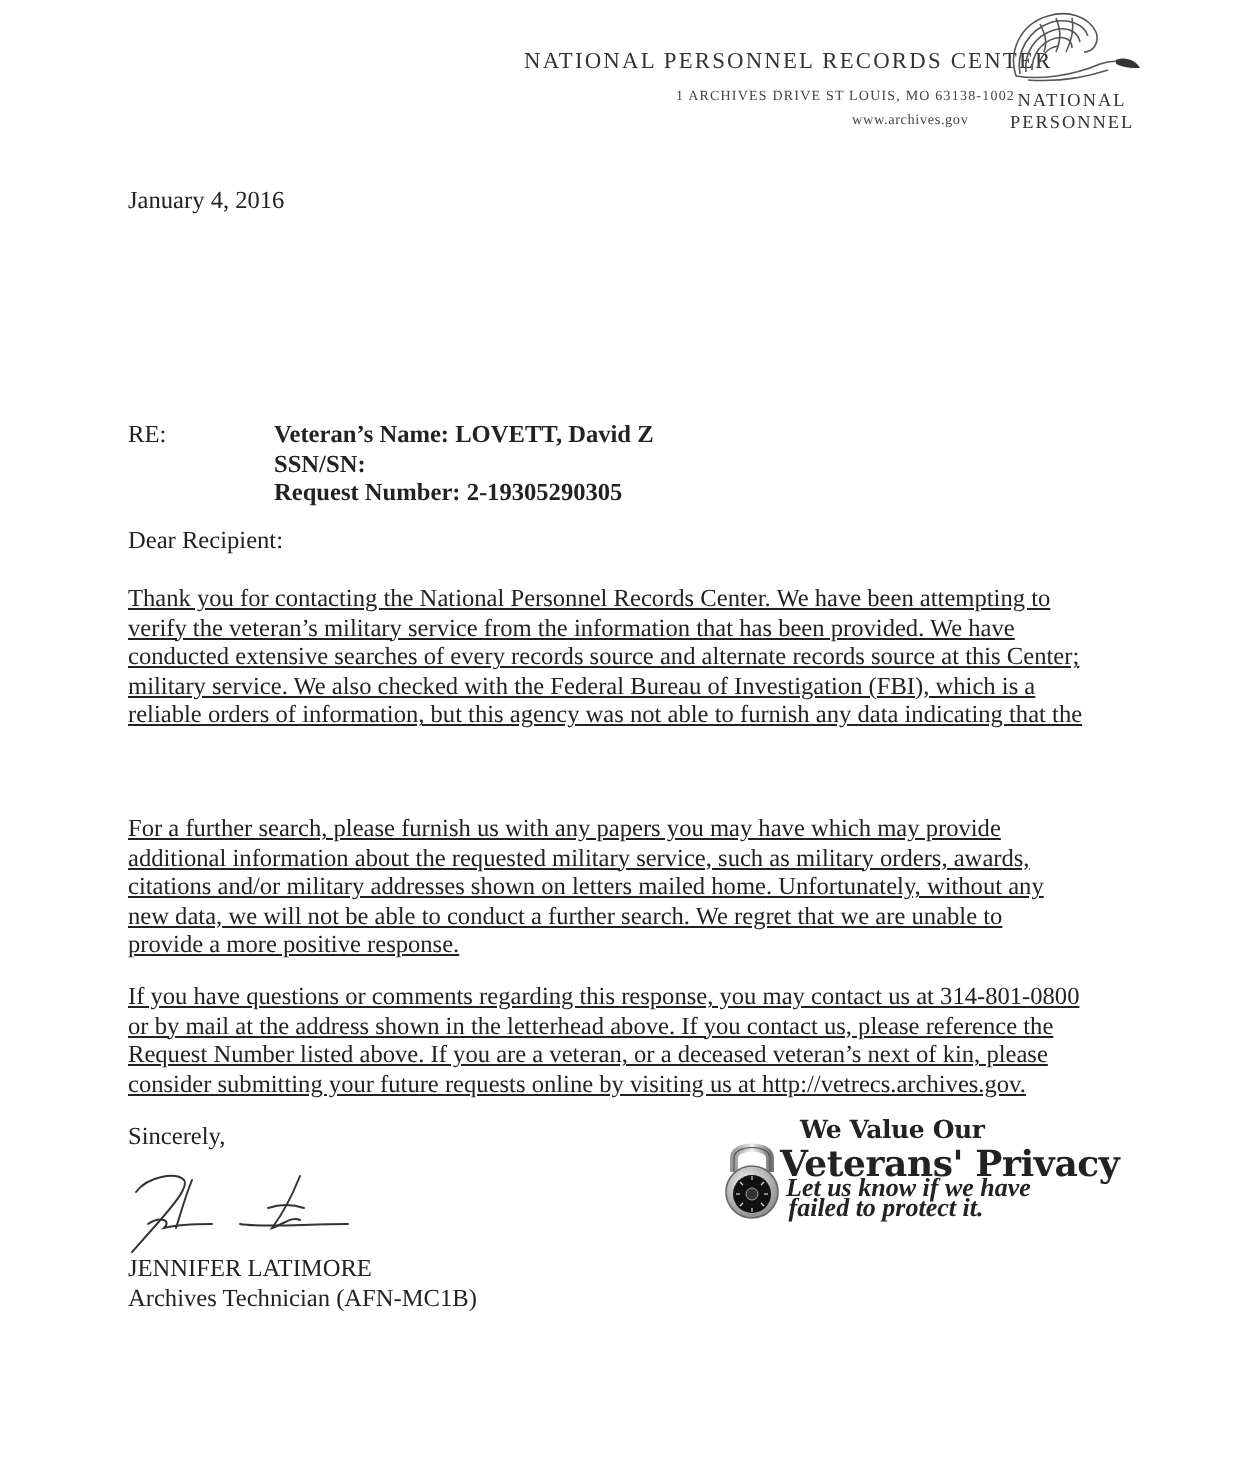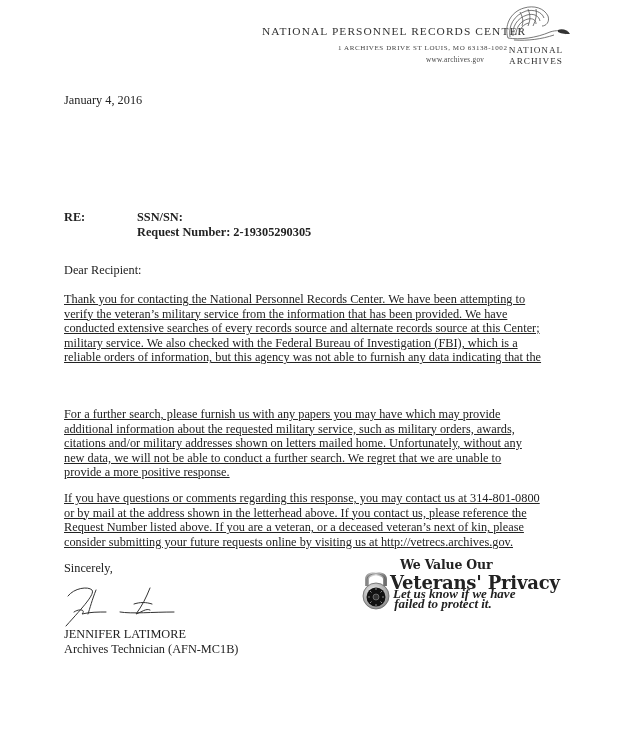--- a/index.html
+++ b/index.html
@@ -10,21 +10,21 @@
     
     .lh-title { left: 262px; top: 25px; font-size: 11.4px; letter-spacing: 1.1px; color: #333; white-space: nowrap; }
     .lh-addr { left: 338px; top: 44px; font-size: 7px; letter-spacing: 0.6px; color: #444; white-space: nowrap; }
     .lh-web { left: 426px; top: 56px; font-size: 7.2px; color: #444; white-space: nowrap; letter-spacing: 0.3px; }
     .logo { left: 500px; top: 4px; width: 72px; height: 40px; }
     .logo-text { left: 505px; top: 45px; width: 62px; text-align: center; font-size: 9.2px; letter-spacing: 1px; color: #333; line-height: 10.5px; }
 
     
     .text { font-size: 12.3px; line-height: 14.6px; color: #222; }
     .date { left: 64px; top: 93px; }
-    .re-label { left: 64px; top: 210px; font-weight: bold; }
+    .re-label { left: 64px; top: 210px; font-weight: normal; }
     .re-block { left: 137px; top: 210px; font-weight: bold; }
     .re-block div { white-space: nowrap; }
     .greeting { left: 64px; top: 263px; }
     .para { left: 64px; width: 500px; }
     .para div { white-space: nowrap; text-decoration: underline; }
     .p1 { top: 292px; }
     .p2 { top: 407px; }
     .p3 { top: 491px; }
     .closing { left: 64px; top: 561px; }
     .sig { left: 62px; top: 582px; width: 130px; height: 50px; }
@@ -53,27 +53,28 @@
       <path d="M28 5 C30 10, 31 15, 28 22"></path>
       <path d="M36 5 C37 10, 36 16, 33 22"></path>
       <path d="M8 34 C20 36, 36 34, 50 28 C56 26, 62 26, 66 30"></path>
       <path d="M14 36 C28 37, 42 35, 54 31"></path>
     </g>
     <path d="M58 26 C62 24, 68 26, 70 30 C66 30, 62 30, 58 28 Z" fill="#333"></path>
   </svg>
 </div>
 <div class="abs logo-text">
   <div>NATIONAL</div>
-  <div>ARCHIVES</div>
+  <div>PERSONNEL</div>
 </div>
 
 <div class="abs text date">January 4, 2016</div>
 
 <div class="abs text re-label">RE:</div>
 <div class="abs text re-block">
+  <div>Veteran’s Name:  LOVETT, David Z</div>
   <div>SSN/SN:</div>
   <div>Request Number:  2-19305290305</div>
 </div>
 
 <div class="abs text greeting">Dear Recipient:</div>
 
 <div class="abs text para p1">
   <div>Thank you for contacting the National Personnel Records Center.  We have been attempting to</div>
   <div>verify the veteran’s military service from the information that has been provided.  We have</div>
   <div>conducted extensive searches of every records source and alternate records source at this Center;</div>

